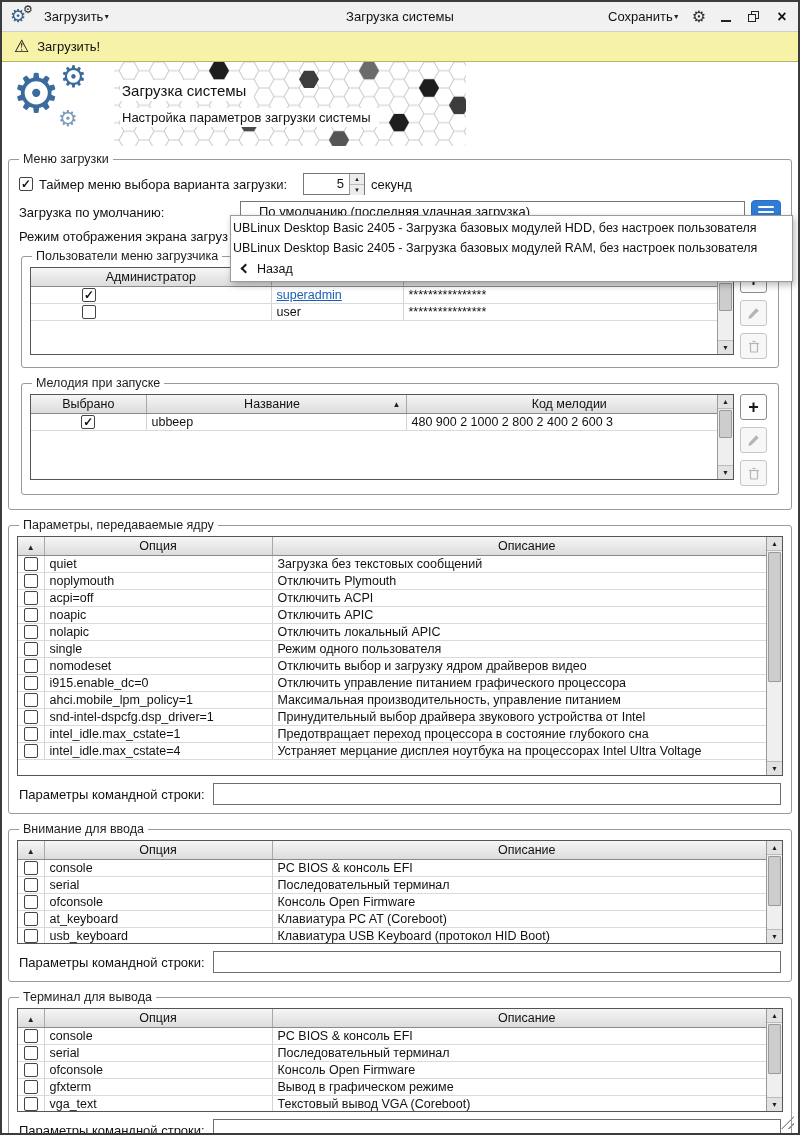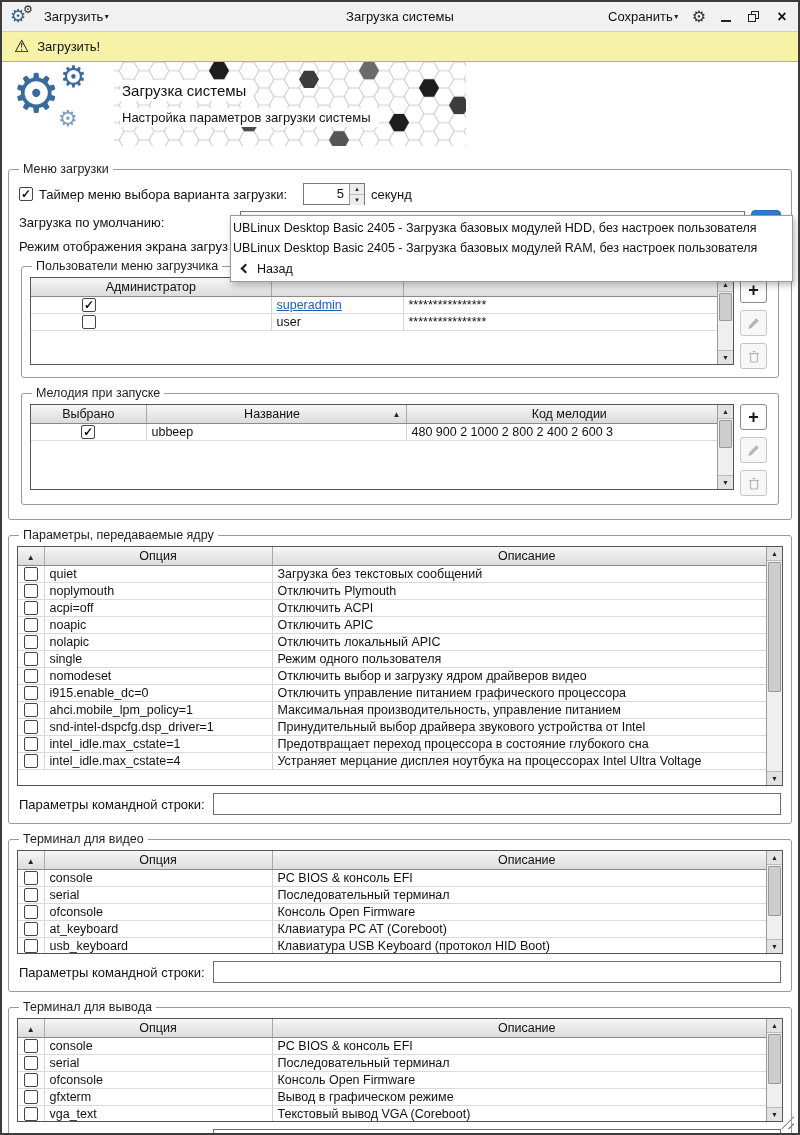--- a/index.html
+++ b/index.html
@@ -33,21 +33,21 @@
   .hexes{position:absolute;left:112px;top:0}
   .hg{position:absolute;line-height:1}
   .hg1{left:10px;top:4px;font-size:54px;color:#3a6b9c}
   .hg2{left:58px;top:0;font-size:30px;color:#3a6b9c}
   .hg3{left:56px;top:46px;font-size:22px;color:#7d9cbd}
   .hd-title{position:absolute;left:118px;top:18px;font-size:15px;background:#fff;padding:2px 8px 2px 2px}
   .hd-sub{position:absolute;left:118px;top:46px;font-size:13px;background:#fff;padding:2px 8px 2px 2px}
 
   
   fieldset{border:1px solid #9a9a9a;border-radius:3px;margin:0 6px 8px;padding:2px 6px 6px}
-  .fs-boot{margin-top:16px}
+  .fs-boot{margin-top:6px}
   legend{font-size:12.5px;padding:0 4px;margin-left:4px;color:#1c1c1c}
   .row{display:flex;align-items:center;gap:6px;margin:5px 4px}
 
   .cb{display:inline-block;width:14px;height:14px;border:1px solid #444;border-radius:2px;background:#fff;position:relative;flex:none;vertical-align:middle}
   .cb.checked::after{content:"✓";position:absolute;left:1px;top:-1px;font-size:12px;font-weight:bold;color:#111;line-height:14px}
 
   .lbl-default{width:215px;flex:none}
   .spin{display:flex;width:62px;height:22px;border:1px solid #777;background:#fff;flex:none}
   .spin-val{flex:1;text-align:right;padding:2px 5px;font-size:13px}
   .spin-btns{width:15px;border-left:1px solid #999;display:flex;flex-direction:column}
@@ -389,21 +389,21 @@
         <div class="vs-btn down">▼</div>
       </div>
     </div>
     <div class="cmdline">
       <span>Параметры командной строки:</span>
       <input class="cmd-input" value="" style="">
     </div>
   </fieldset>
 
   <fieldset>
-    <legend>Терминал для видео</legend>
+    <legend>Внимание для ввода</legend>
     <div class="tablebox" style="height:104px;margin:2px">
       <table>
         <colgroup>
             <col style="width:26px">
             <col style="width:228px">
             <col>
           </colgroup>
         <thead>
           <tr>
             <th class="td-center"><span class="sort-arrow">▲</span></th>

